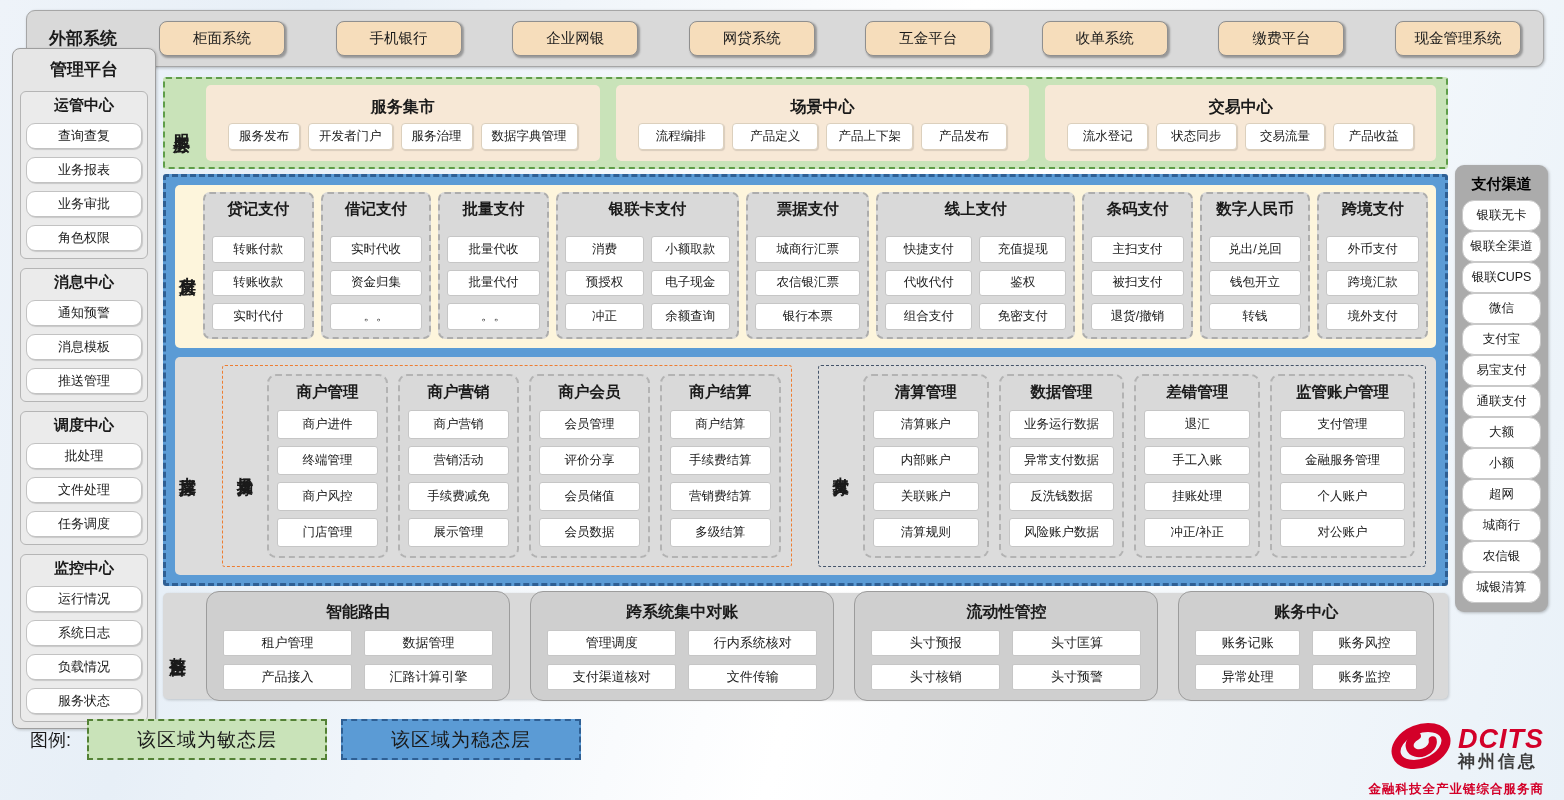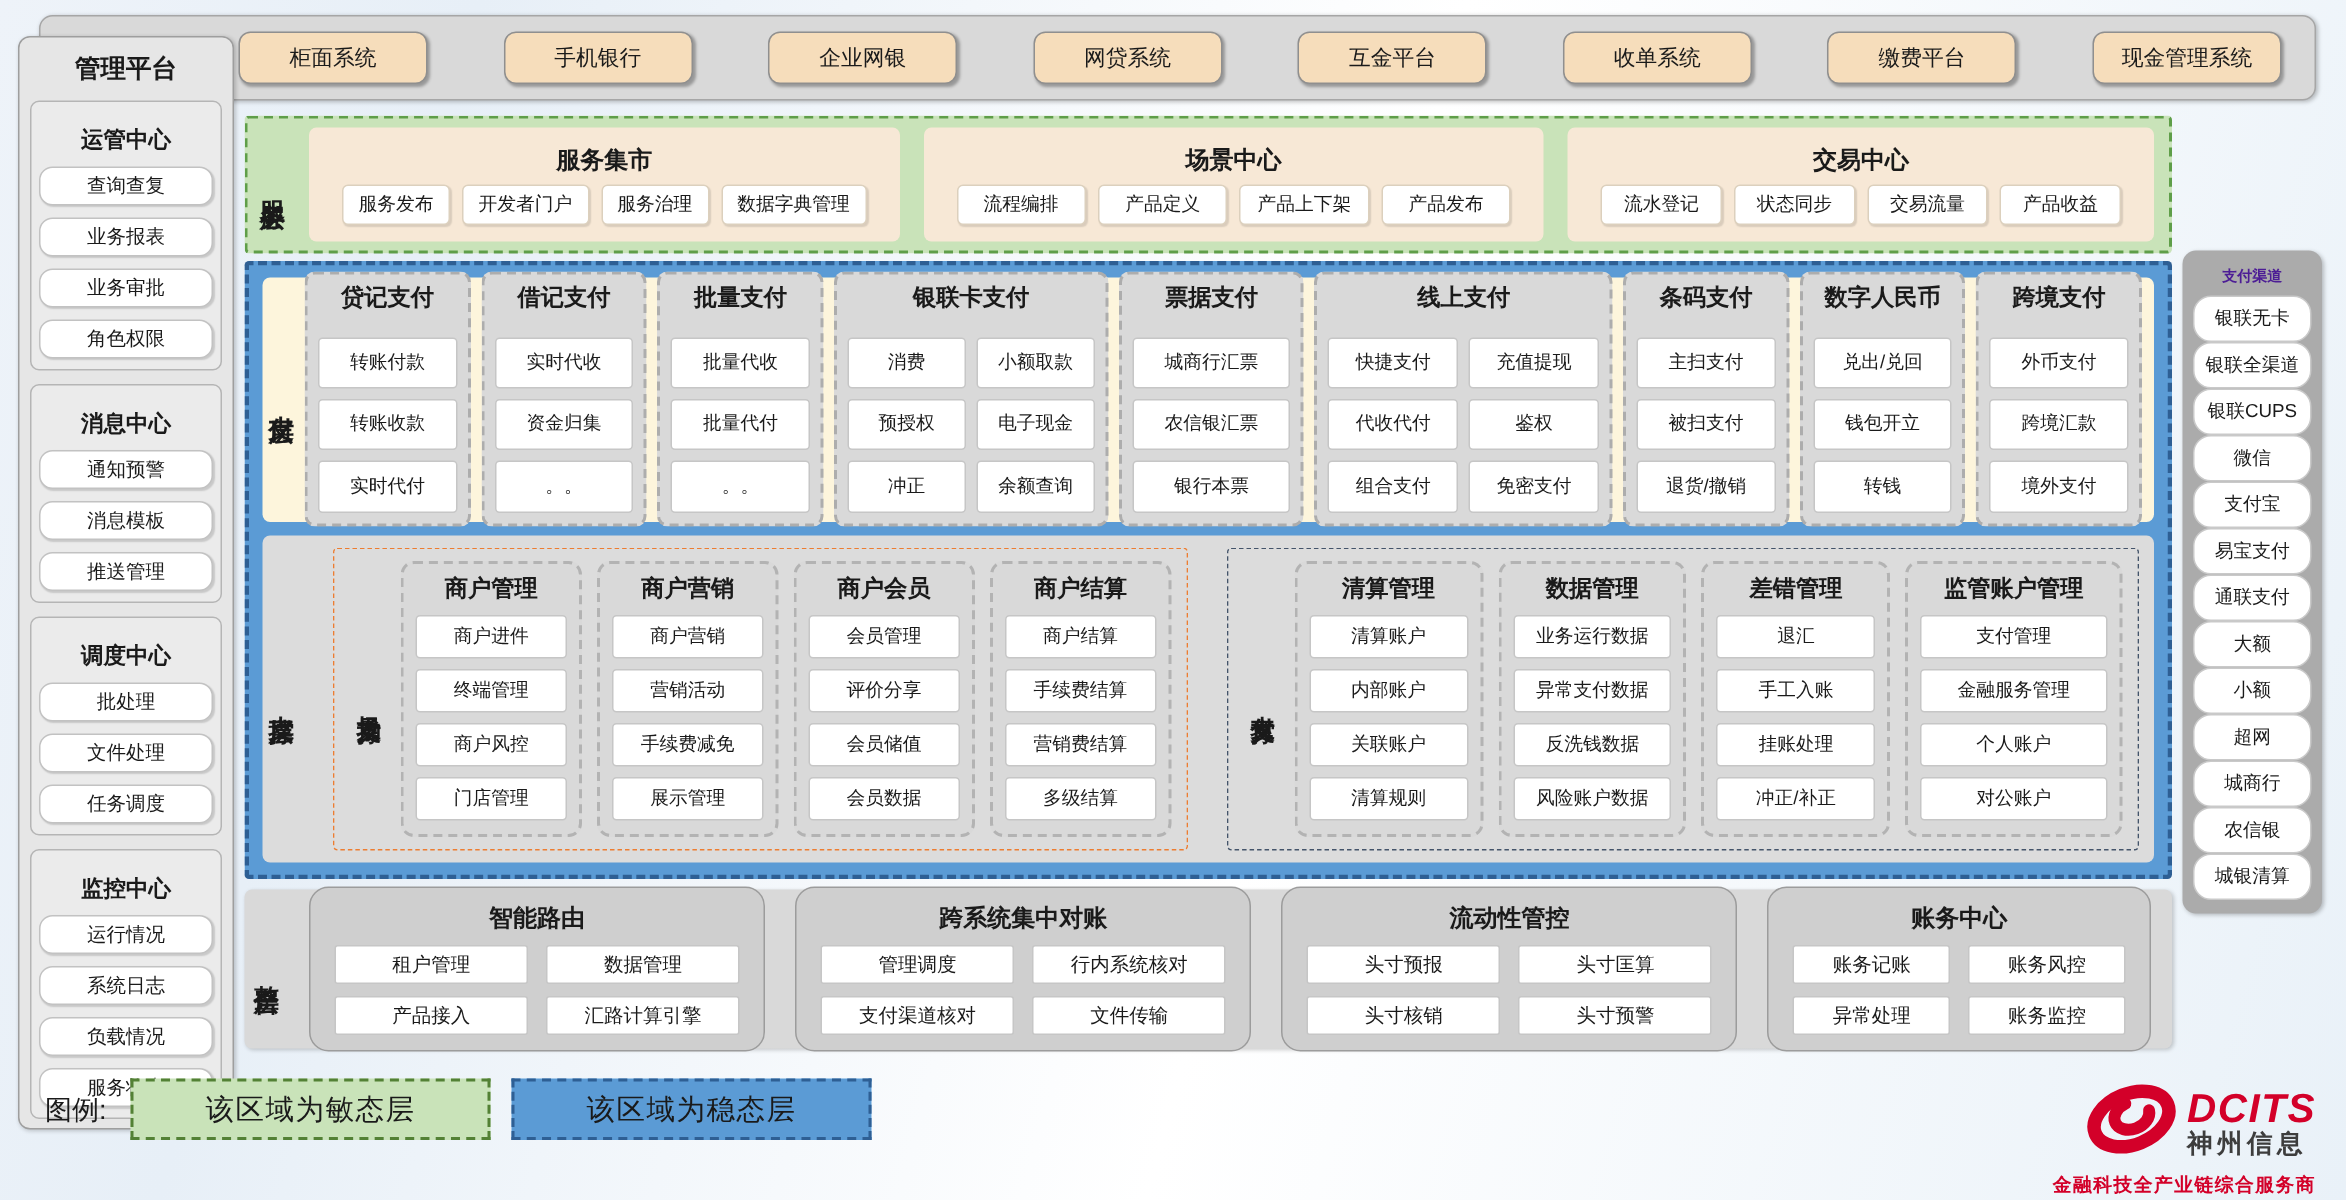--- a/index.html
+++ b/index.html
@@ -31,21 +31,21 @@
 
   
   .left-panel{
     width:144px; background:#e6e6e6; border:1px solid #9e9e9e; border-radius:8px;
     padding:6px 7px; display:flex; flex-direction:column; gap:9px;
     box-shadow:1px 1px 3px rgba(0,0,0,.2);
   }
   .lp-title{ text-align:center; font-size:17px; font-weight:bold; padding:3px 0 1px; }
   .lp-section{
     border:1px solid #b5b5b5; border-radius:6px; background:#ebebeb;
-    padding:16px 5px 7px; display:flex; flex-direction:column; gap:8px;
+    padding:4px 5px 7px; display:flex; flex-direction:column; gap:8px;
   }
   .lp-sec-title{ text-align:center; font-size:15px; font-weight:bold; }
   .lp-list{ display:flex; flex-direction:column; gap:8px; }
   .lp-chip{
     background:#fff; border:1px solid #c2c2c2; border-radius:9px;
     text-align:center; font-size:13px; padding:3px 2px;
     box-shadow:1px 1px 1px rgba(0,0,0,.15); white-space:nowrap;
   }
 
   .center{ flex:1; display:flex; flex-direction:column; }
@@ -79,21 +79,21 @@
     padding:8px 9px; display:flex; flex-direction:column; gap:9px; margin-bottom:7px;
   }
 
   
   .pay-layer{
     background:#fdf5dc; border-radius:5px; padding:6px 8px 8px 4px;
     display:flex; align-items:center; gap:7px; height:163px;
   }
   .pay-col{
     flex:1 1 0; background:#d9d9d9; border:2px dashed #adadad; border-radius:7px;
-    height:170px; display:flex; flex-direction:column; padding:3px 7px 7px; gap:16px;
+    height:147px; display:flex; flex-direction:column; padding:3px 7px 7px; gap:16px;
   }
   .pay-col.w112{ flex:1.14 1 0; }
   .pay-col.w175{ flex:1.78 1 0; }
   .pay-col.w190{ flex:1.95 1 0; }
   .col-title{ text-align:center; font-size:15.5px; font-weight:bold; padding-top:2px; white-space:nowrap; }
   .col-items{ flex:1; display:grid; grid-auto-flow:row; gap:7px; }
   .col-items.grid2{ grid-template-columns:1fr 1fr; }
   .cell{
     background:#fff; border:1px solid #c6c6c6; border-radius:3px;
     display:flex; align-items:center; justify-content:center;
@@ -132,21 +132,21 @@
   .int-group.g3{ flex:.82; }
   .int-title{ text-align:center; font-size:16px; font-weight:bold; }
   .int-grid{ display:grid; grid-template-columns:1fr 1fr; gap:8px 12px; }
   .int-grid .cell{ height:26px; font-size:13px; border-radius:2px; }
 
   
   .right-panel{
     width:93px; background:#ababab; border-radius:9px; padding:7px 7px 9px;
     display:flex; flex-direction:column; box-shadow:1px 1px 3px rgba(0,0,0,.25);
   }
-  .rp-title{ text-align:center; color:#4c1d95; font-size:10px; font-weight:bold; padding:3px 0 2px; white-space:nowrap; }
+  .rp-title{ text-align:center; color:#000000; font-size:15px; font-weight:bold; padding:3px 0 2px; white-space:nowrap; }
   .rp-items{ flex:1; display:flex; flex-direction:column; justify-content:space-between; margin-top:4px; }
   .rp-chip{
     background:#fff; border:1px solid #c9c9c9; border-radius:12px; height:31px;
     display:flex; align-items:center; justify-content:center; font-size:12.5px; white-space:nowrap;
   }
 
   
   .bottom-row{ display:flex; justify-content:space-between; align-items:flex-start; padding:16px 2px 0 18px; }
   .legend{ display:flex; align-items:center; gap:14px; }
   .legend-label{ font-size:18px; margin-right:2px; }

